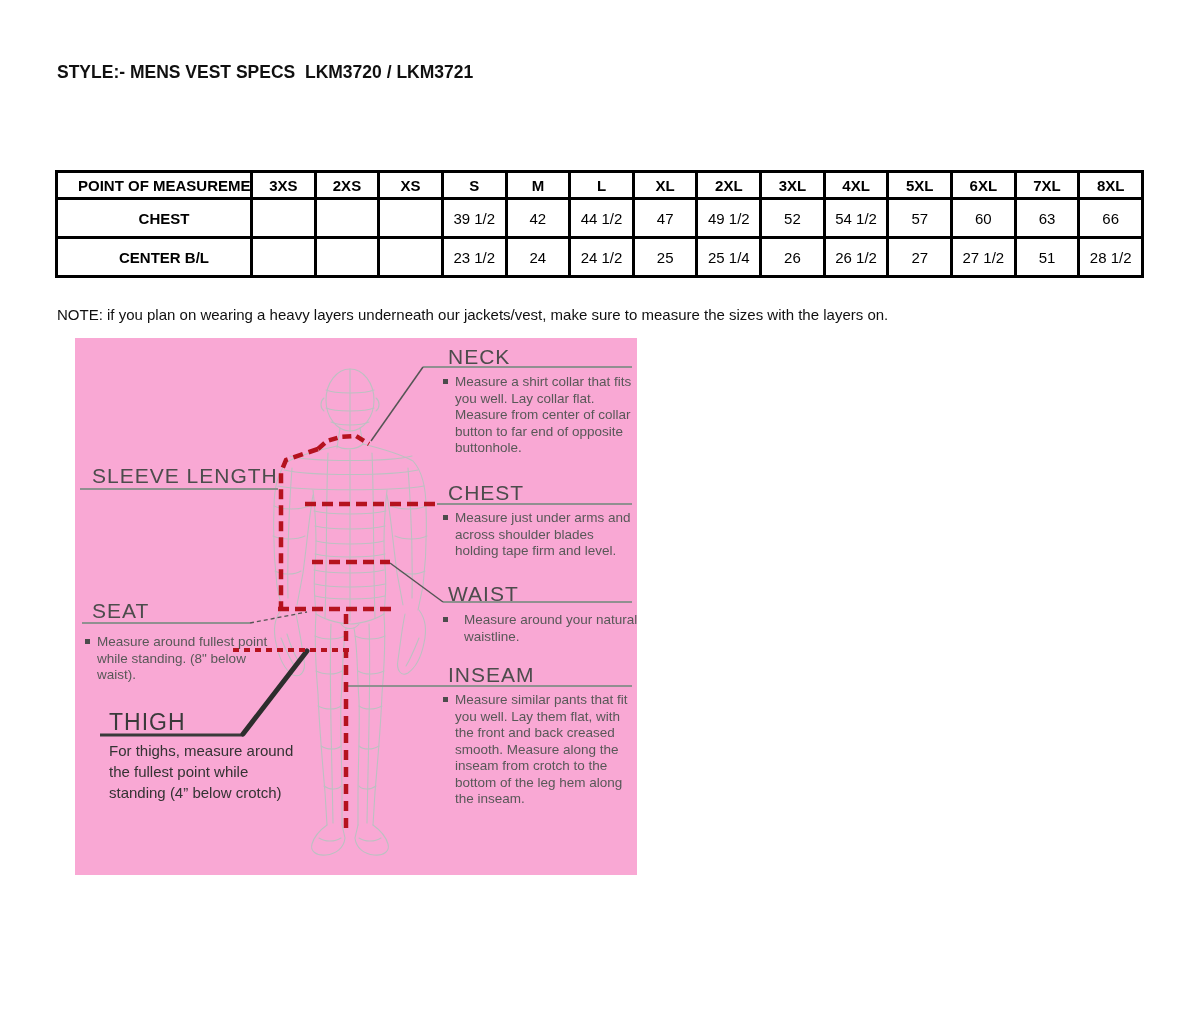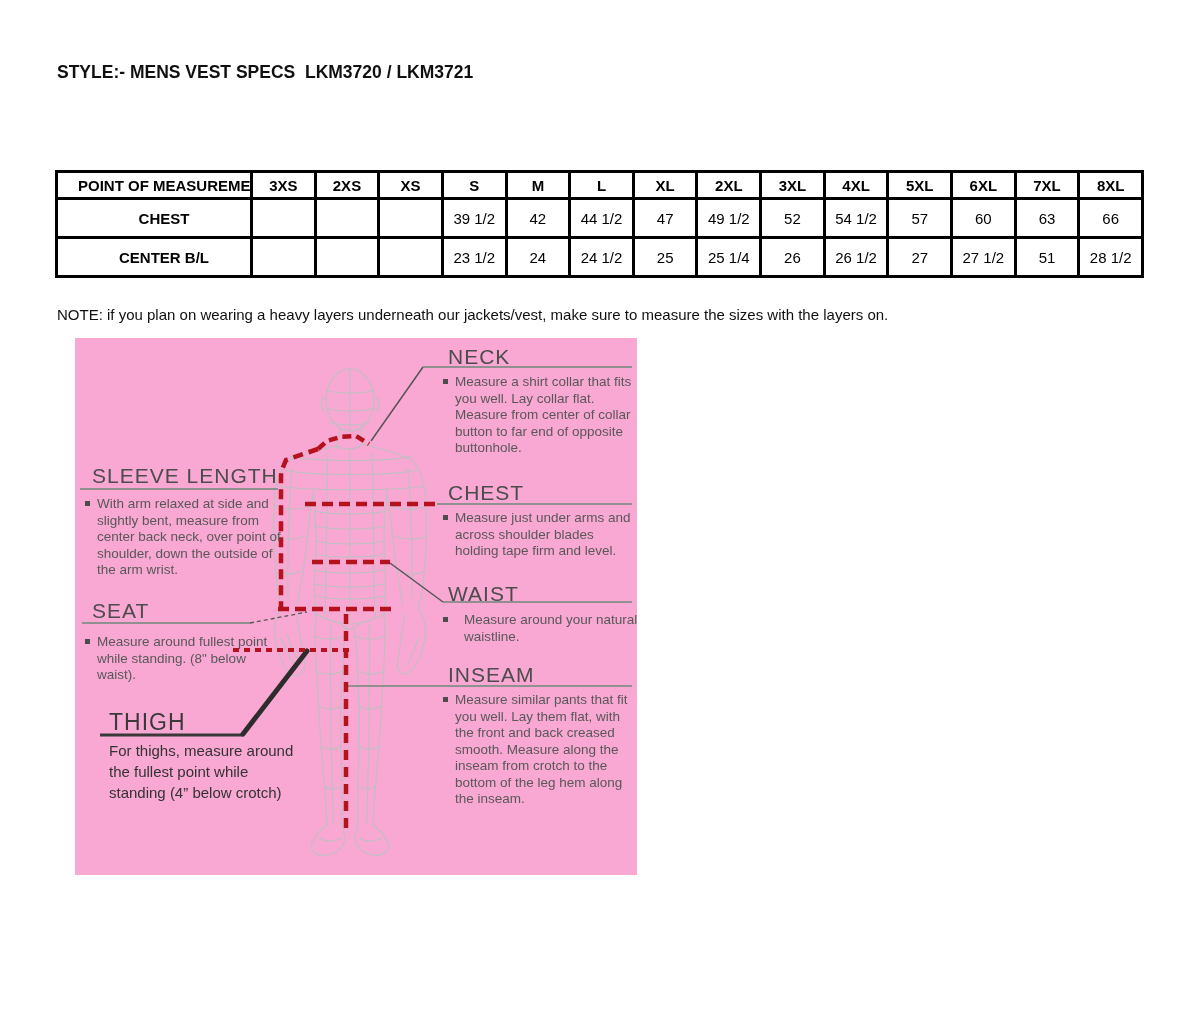--- a/index.html
+++ b/index.html
@@ -226,24 +226,20 @@
     </g>
   </svg>
 
   <div class="dg-h" style="left:373px; top:7px;">NECK</div>
   <div class="dg-b" style="left:368px; top:36px;  width:196px;">
     <span class="sq"></span>
     <span>Measure a shirt collar that fits you well. Lay collar flat. Measure from center of collar button to far end of opposite buttonhole.</span>
   </div>
 
   <div class="dg-h" style="left:17px; top:126px;">SLEEVE LENGTH</div>
-  <div class="dg-b" style="left:10px; top:158px; width:196px;">
-    <span class="sq"></span>
-    <span>With arm relaxed at side and slightly bent, measure from center back neck, over point of shoulder, down the outside of the arm wrist.</span>
-  </div>
 
   <div class="dg-h" style="left:373px; top:143px;">CHEST</div>
   <div class="dg-b" style="left:368px; top:172px; width:196px;">
     <span class="sq"></span>
     <span>Measure just under arms and across shoulder blades holding tape firm and level.</span>
   </div>
 
   <div class="dg-h" style="left:373px; top:244px;">WAIST</div>
   <div class="dg-b" style="left:368px; top:274px; width:196px;gap:16px;">
     <span class="sq"></span>

